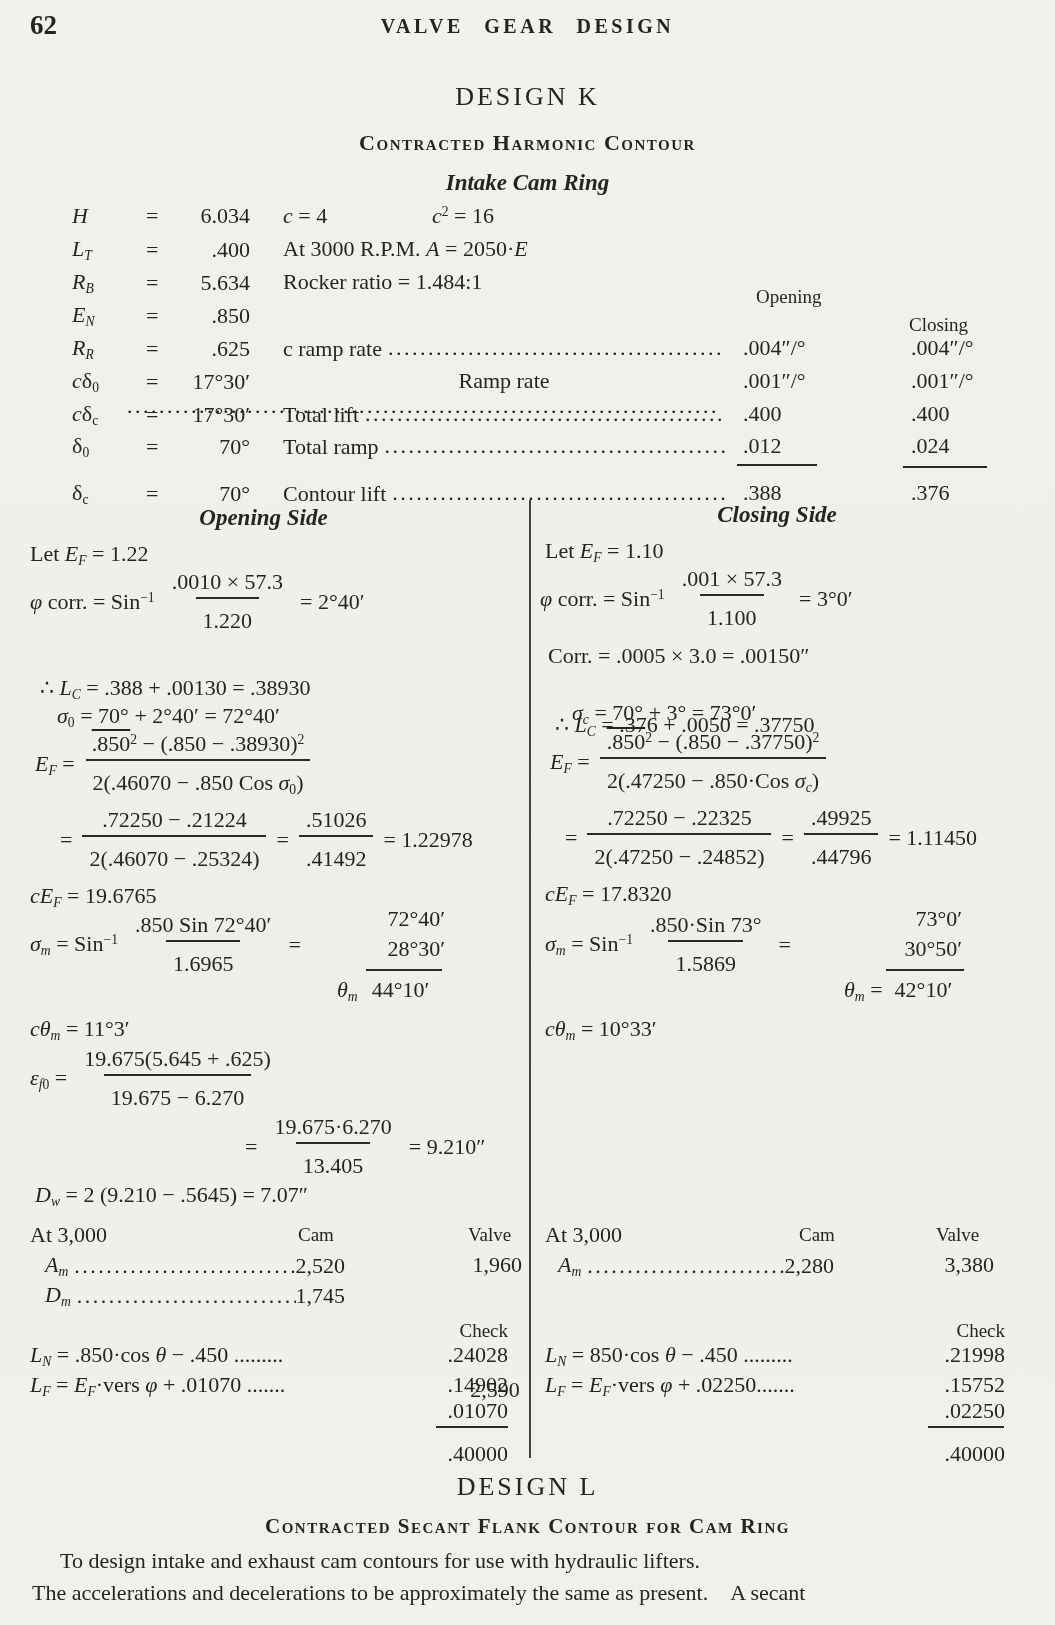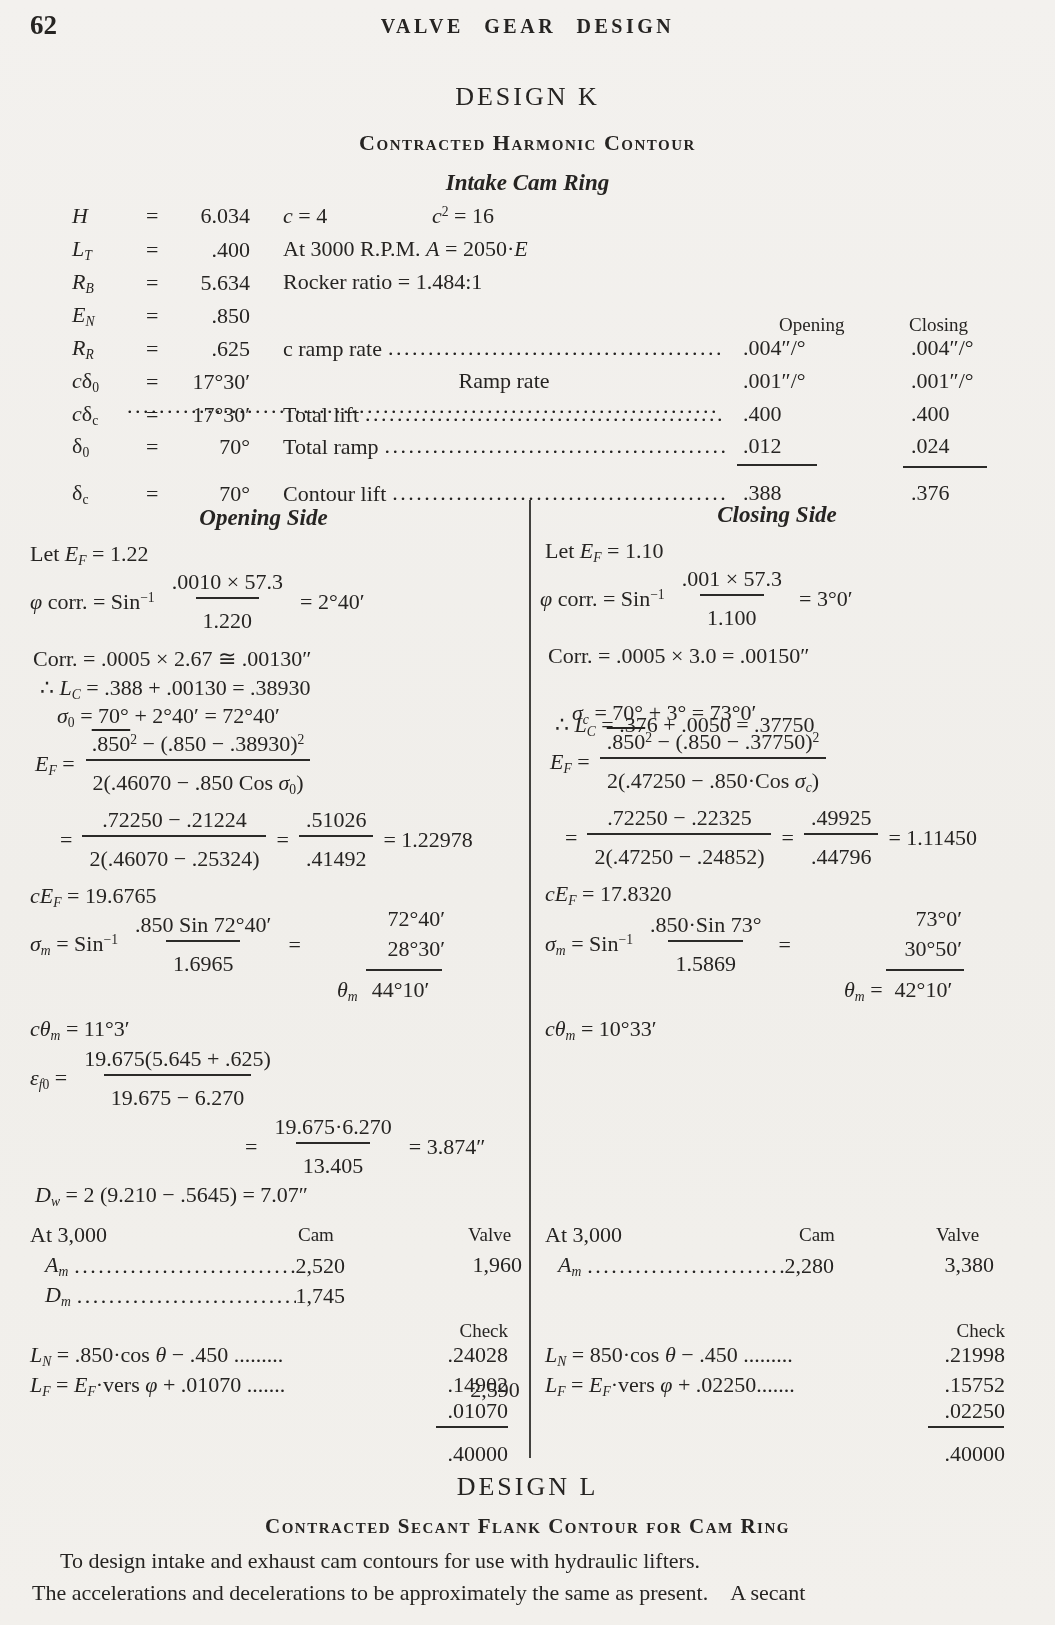--- a/index.html
+++ b/index.html
@@ -86,21 +86,21 @@
       <span class="psym">δ<sub>c</sub></span>
       <span class="peq">=</span>
       <span class="pval">70°</span>
     </div>
 
   <div class="t" style="left:283px;top:203px;"><i>c</i> = 4</div>
   <div class="t" style="left:432px;top:203px;"><i>c</i><sup>2</sup> = 16</div>
   <div class="t" style="left:283px;top:236px;">At 3000 R.P.M. <i>A</i> = 2050·<i>E</i></div>
   <div class="t" style="left:283px;top:269px;">Rocker ratio = 1.484:1</div>
 
-  <div class="t small" style="left:779px;top:286px;margin-top:28px;">Opening</div>
+  <div class="t small" style="left:756px;top:286px;">Opening</div>
   <div class="t small" style="left:909px;top:286px;margin-top:28px;">Closing</div>
 
   <div class="t frow" style="left:283px;top:335px;width:442px;">
       <span>c ramp rate</span>
       <span class="lead">..........................................................................</span>
     </div>
   <div class="t" style="left:743px;top:335px;">.004″/°</div>
   <div class="t" style="left:911px;top:335px;">.004″/°</div>
 
   <div class="t frow" style="left:283px;top:368px;width:442px;flex-direction:column;">
@@ -143,21 +143,20 @@
 
   <div class="t frow" style="left:30px;top:569px;">
     <span><i>φ</i> corr. = Sin<sup>−1</sup></span>
     <span class="frac">
         <span class="fnum">.0010 × 57.3</span>
         <span class="fden">1.220</span>
       </span>
     <span>= 2°40′</span>
   </div>
 
-  <div class="t" style="left:33px;top:646px;">Corr. = .0005 × 2.67 ≅ .00130″</div>
   <div class="t" style="left:40px;top:675px;">∴ <i>L<sub>C</sub></i> = .388 + .00130 = .38930</div>
   <div class="t" style="left:57px;top:703px;"><i>σ</i><sub>0</sub> = 70° + 2°40′ = 72°40′</div>
 
   <div class="t frow" style="left:35px;top:731px;">
     <span><i>E<sub>F</sub></i> =</span>
     <span class="frac">
         <span class="fnum"><span class="ol">.850</span><sup>2</sup> − (.850 − .38930)<sup>2</sup></span>
         <span class="fden">2(.46070 − .850 Cos <i>σ</i><sub>0</sub>)</span>
       </span>
   </div>
@@ -200,21 +199,21 @@
         <span class="fden">19.675 − 6.270</span>
       </span>
   </div>
 
   <div class="t frow" style="left:245px;top:1114px;">
     <span>=</span>
     <span class="frac">
         <span class="fnum">19.675·6.270</span>
         <span class="fden">13.405</span>
       </span>
-    <span>= 3.874″</span>
+    <span>= 9.210″</span>
   </div>
 
   <div class="t" style="left:35px;top:1182px;"><i>D<sub>w</sub></i> = 2 (9.210 − .5645) = 7.07″</div>
 
   <div class="t" style="left:30px;top:1222px;">At 3,000</div>
   <div class="t small" style="left:298px;top:1224px;">Cam</div>
   <div class="t small" style="left:468px;top:1224px;">Valve</div>
   <div class="t frow" style="left:45px;top:1252px;width:300px;">
       <span><i>A<sub>m</sub></i></span>
       <span class="lead">..........................................................................</span>

